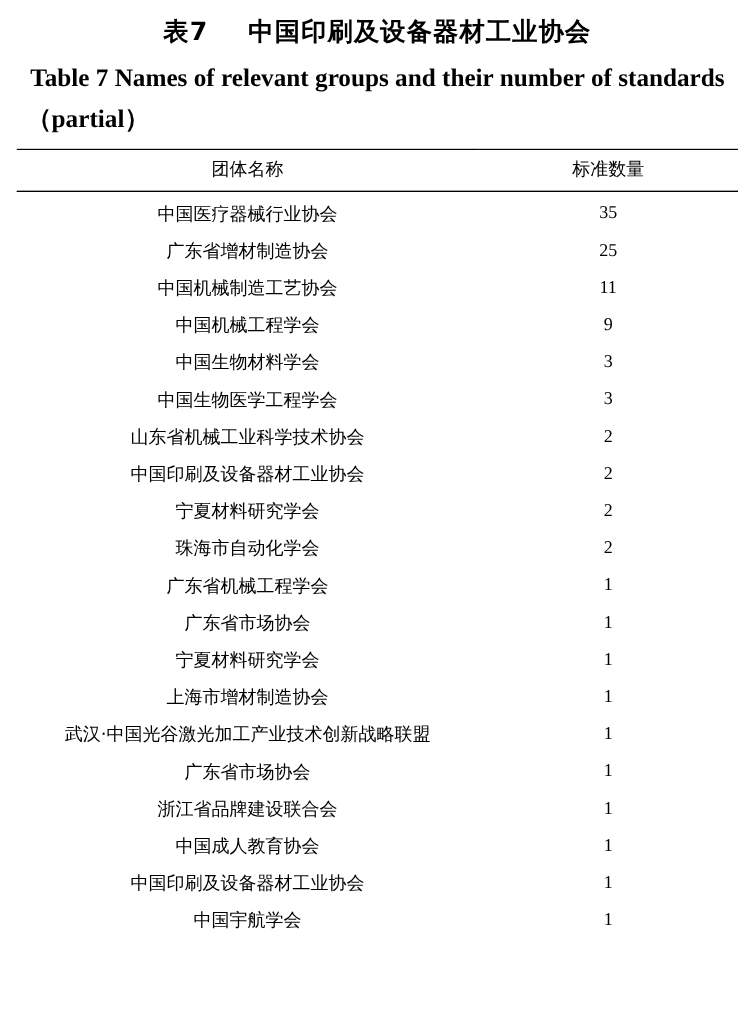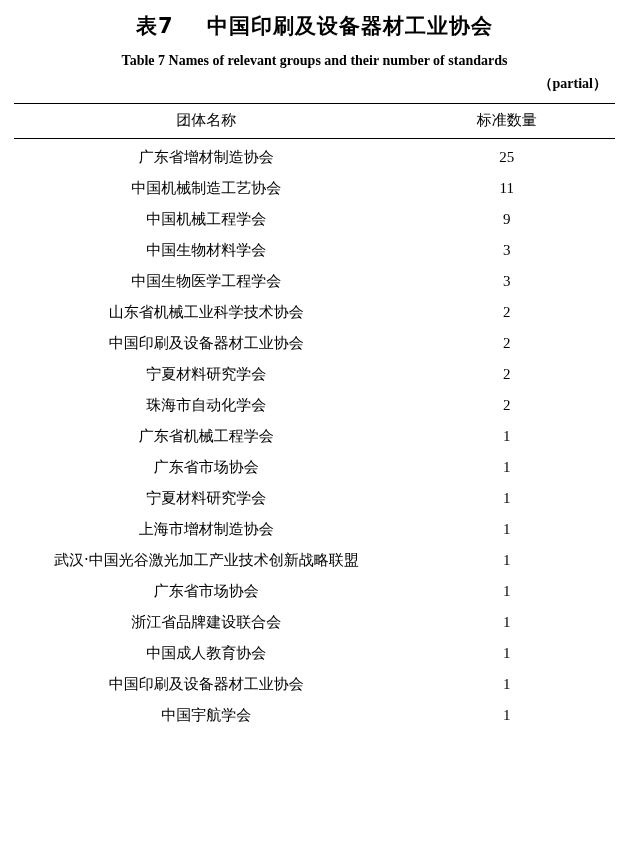--- a/index.html
+++ b/index.html
@@ -28,28 +28,28 @@
     font-size: 21px;
     letter-spacing: 1px;
     margin-top: 12px;
     margin-bottom: 2px;
     white-space: pre;
   }
   .title-en {
     text-align: center;
     font-family: "Liberation Serif", "DejaVu Serif", serif;
     font-weight: bold;
-    font-size: 14px;
+    font-size: 21px;
     line-height: 1.5;
     margin-top: 10px;
     padding: 0 8px;
   }
   .title-en .sub {
     display: block;
-    text-align: right;
+    text-align: left;
     margin-top: 2px;
   }
   table.tbl {
     width: 100%;
     border-collapse: collapse;
     margin-top: 9px;
     table-layout: fixed;
   }
   table.tbl thead th {
     font-weight: normal;
@@ -92,20 +92,24 @@
       <col class="col-name">
       <col class="col-num">
     </colgroup>
     <thead>
       <tr>
         <th>团体名称</th>
         <th>标准数量</th>
       </tr>
     </thead>
     <tbody id="tbody">
+        <tr>
+          <td>中国医疗器械行业协会</td>
+          <td class="num">35</td>
+        </tr>
         <tr>
           <td>广东省增材制造协会</td>
           <td class="num">25</td>
         </tr>
         <tr>
           <td>中国机械制造工艺协会</td>
           <td class="num">11</td>
         </tr>
         <tr>
           <td>中国机械工程学会</td>

